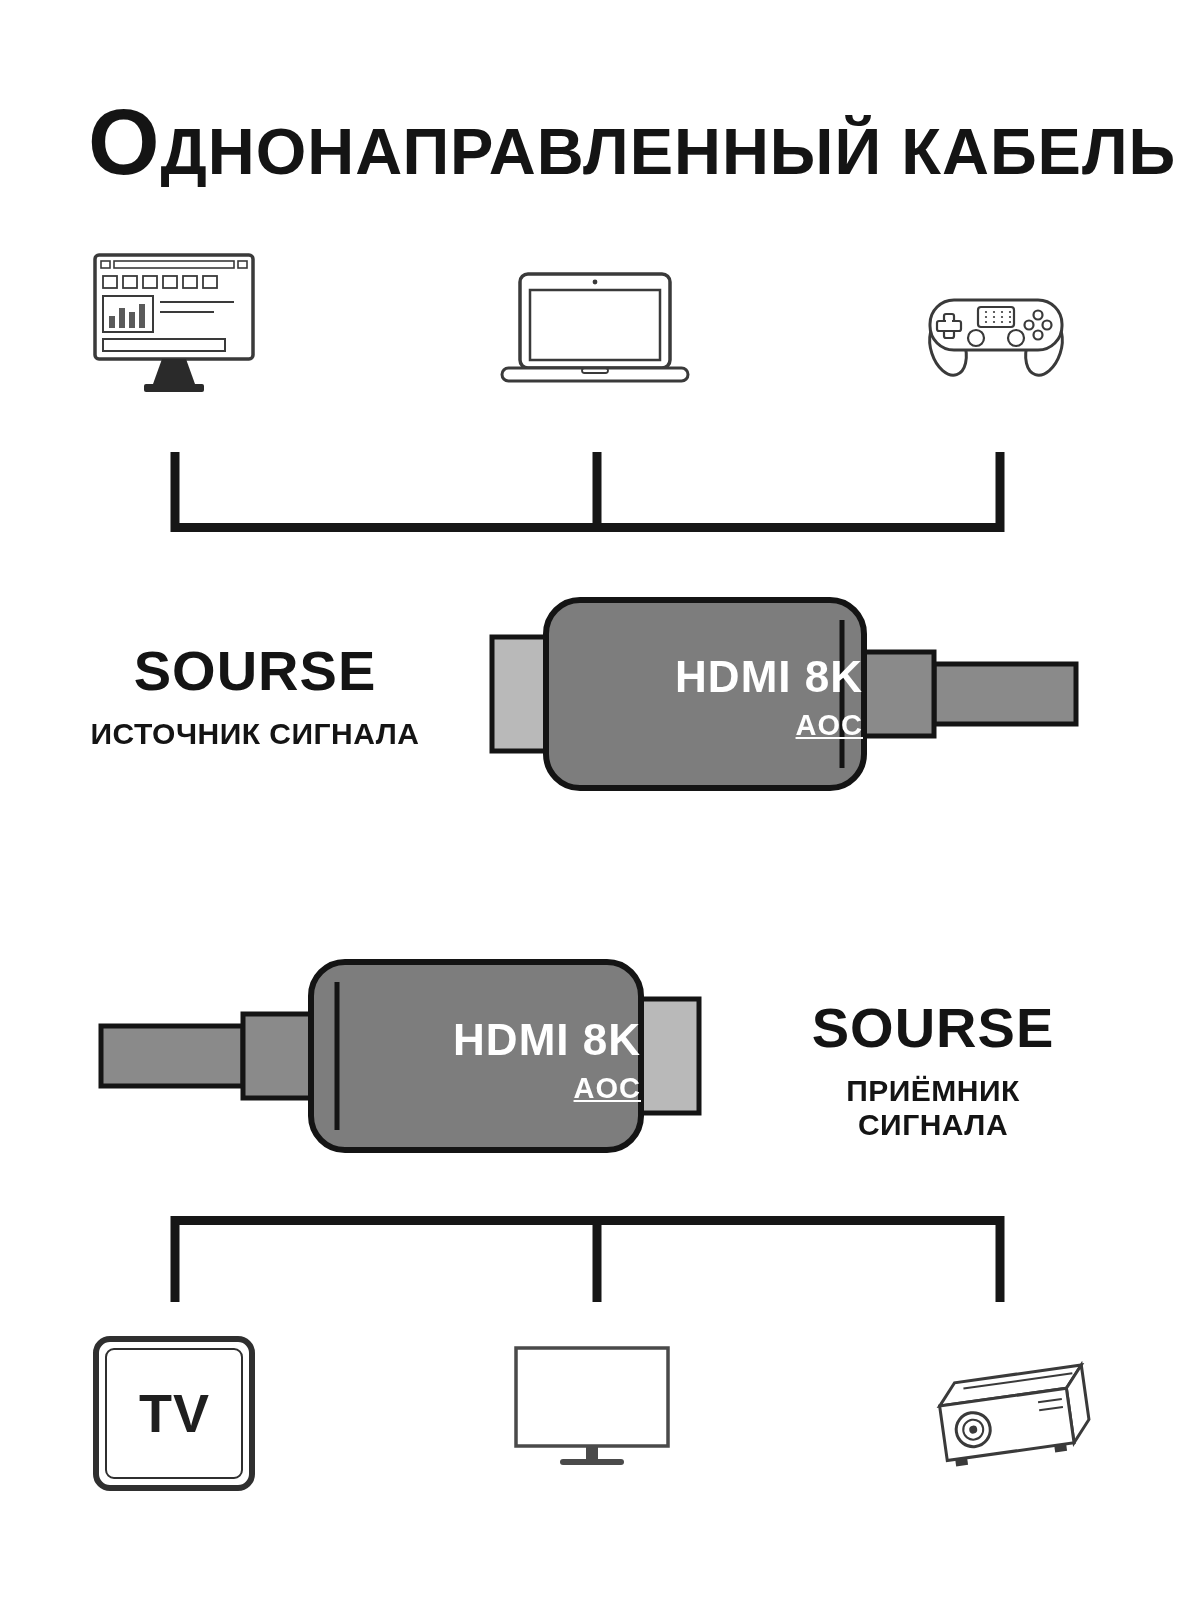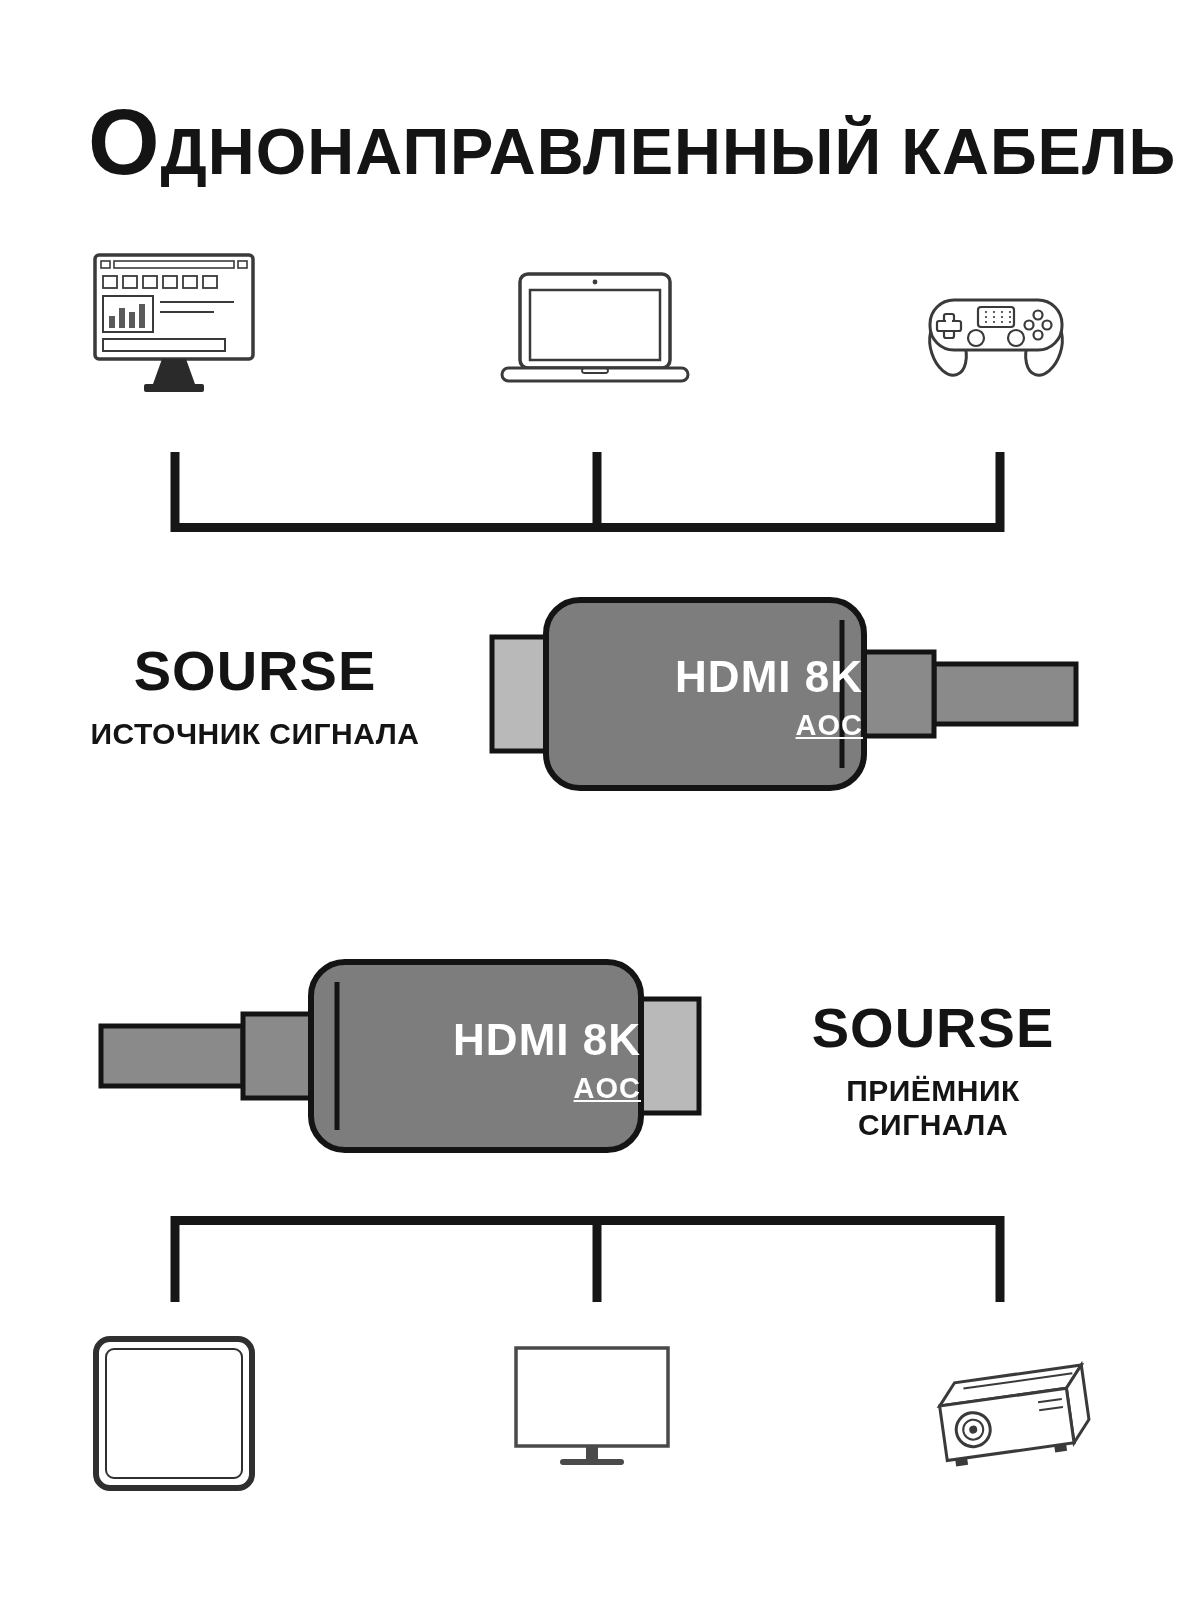--- a/index.html
+++ b/index.html
@@ -148,20 +148,21 @@
       <path d="M175 92 V10.5 H1000 V92 M597 10.5 V92" fill="none" stroke="#161616" stroke-width="9"></path>
     </svg>
   </div>
 
   <div class="abs" style="left:92px; top:1335px;">
     <svg width="165" height="158" viewBox="0 0 165 158">
       <rect x="4" y="4" width="156" height="149" rx="14" fill="#ffffff" stroke="#2f2f2f" stroke-width="6"></rect>
       <rect x="14" y="14" width="136" height="129" rx="8" fill="none" stroke="#2f2f2f" stroke-width="2"></rect>
     </svg>
   </div>
+  <div class="abs tv-text" style="left:92px; top:1382px; width:165px;">TV</div>
 
   <div class="abs" style="left:512px; top:1346px;">
     <svg width="165" height="130" viewBox="0 0 165 130">
       <rect x="4" y="2" width="152" height="98" fill="#ffffff" stroke="#4a4a4a" stroke-width="3.5"></rect>
       <rect x="74" y="100" width="12" height="13" fill="#4a4a4a"></rect>
       <rect x="48" y="113" width="64" height="6" rx="3" fill="#4a4a4a"></rect>
     </svg>
   </div>
 
   <div class="abs" style="left:918px; top:1348px;">

